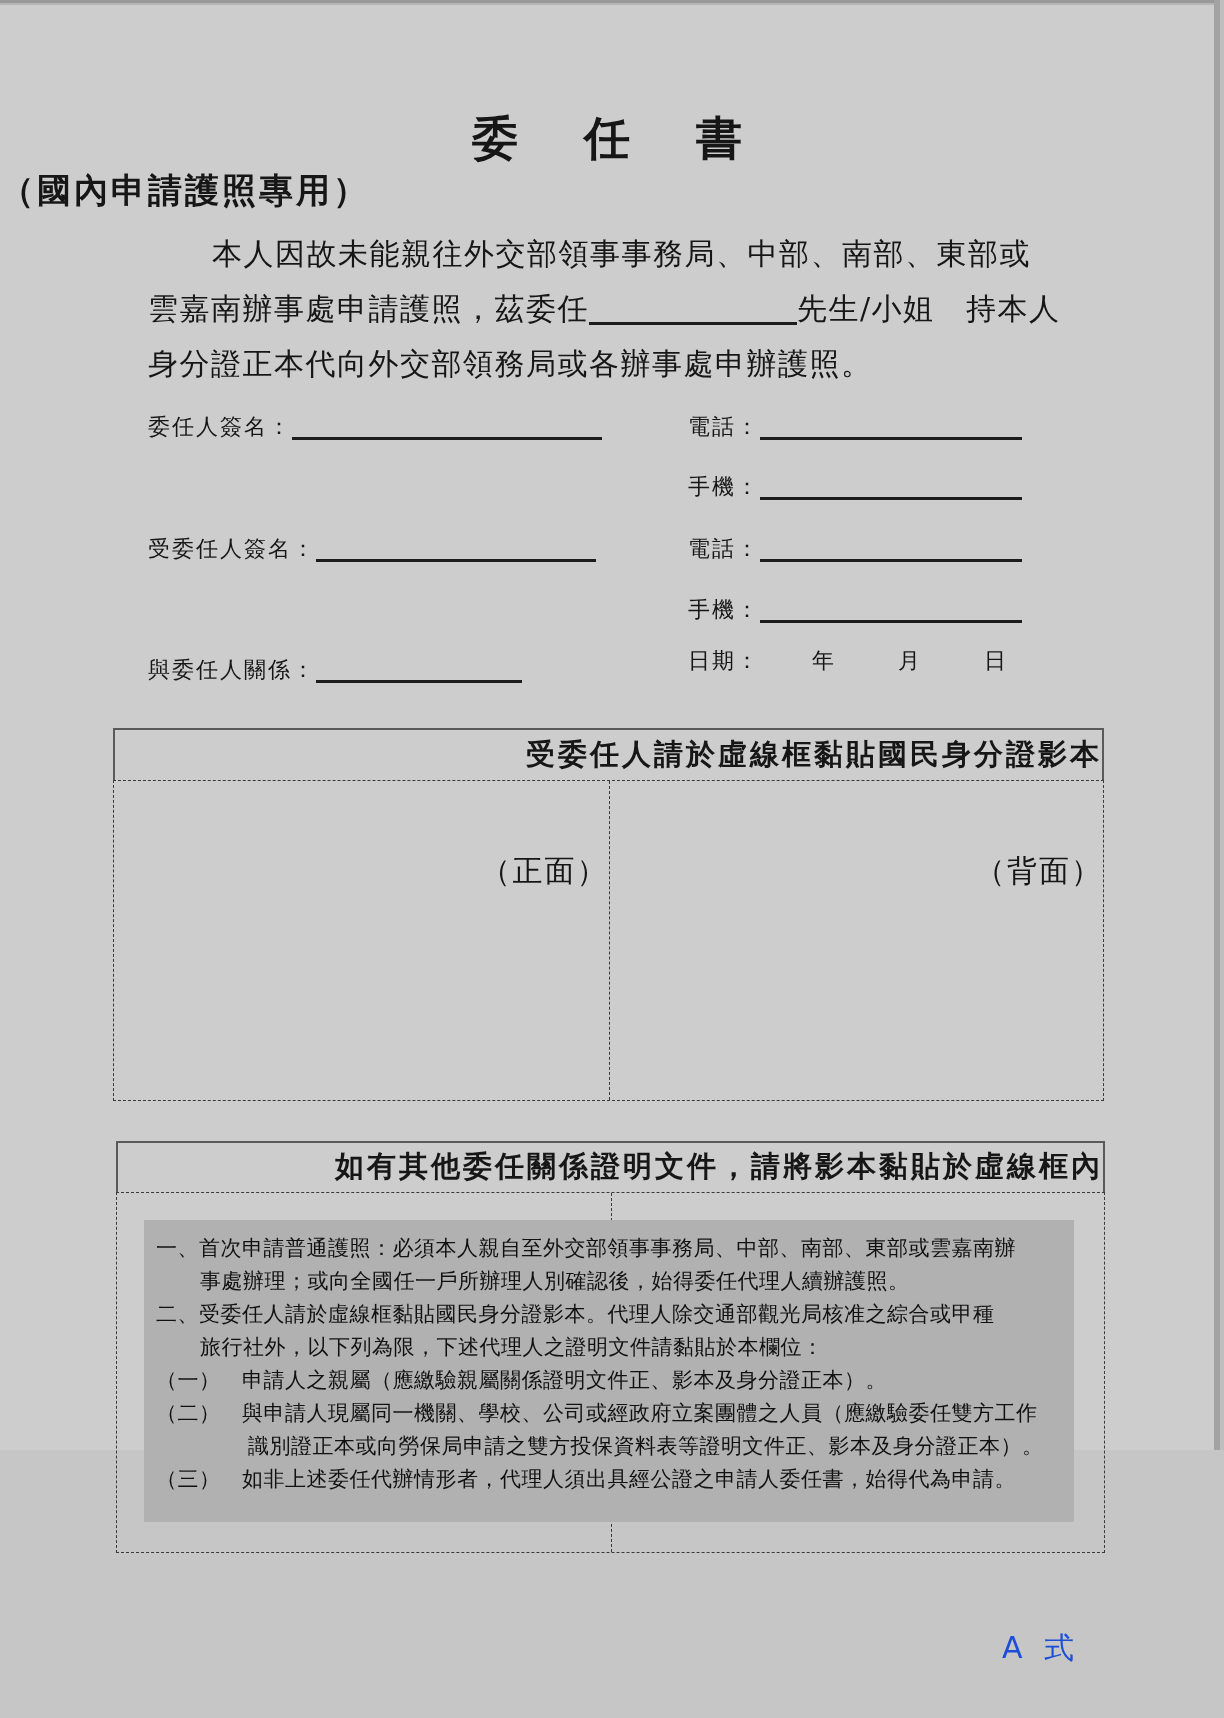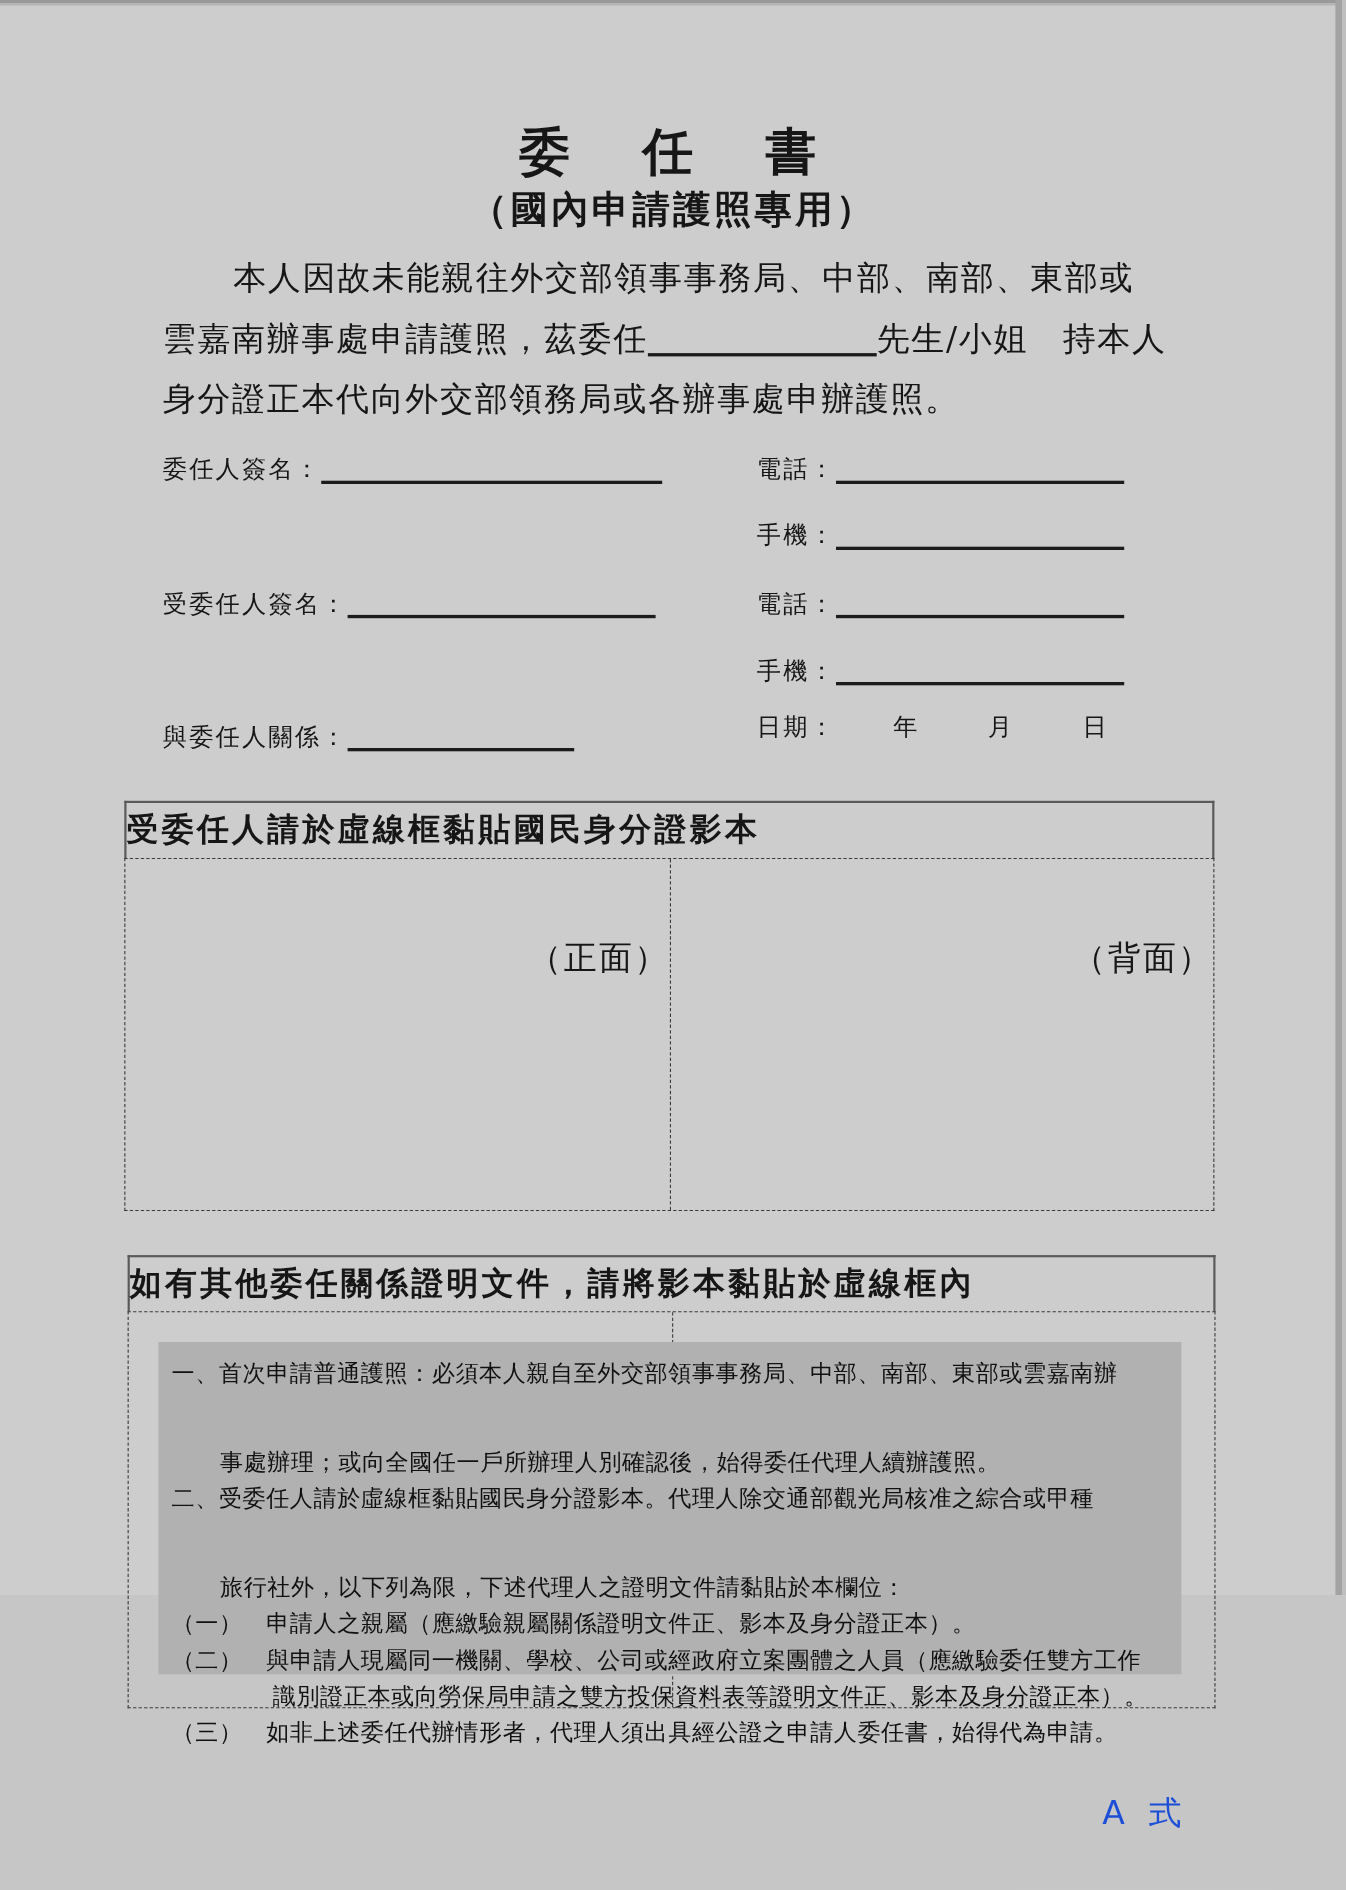--- a/index.html
+++ b/index.html
@@ -21,21 +21,21 @@
   .edge-right-dark{position:absolute;top:0;right:4px;width:6px;height:100%;background:#a3a3a3;}
   .edge-right-outer{position:absolute;top:0;right:0;width:4px;height:100%;background:#bfbfbf;}
 
   .title{
     position:absolute;top:108px;left:0;width:100%;
     text-align:center;font-size:46px;font-weight:bold;
     letter-spacing:10px;
   }
   .subtitle{
     position:absolute;top:168px;left:0;width:100%;
-    text-align:center;font-size:34px;font-weight:bold;
+    text-align:left;font-size:34px;font-weight:bold;
     letter-spacing:3px;
   }
   .intro{
     position:absolute;top:226px;left:148px;width:940px;
     font-size:30px;line-height:55px;letter-spacing:1.5px;
   }
   .intro .indent{padding-left:64px;}
   .blank{
     display:inline-block;
     border-bottom:3px solid #1c1c1c;
@@ -50,21 +50,21 @@
   .blank-agent{width:280px;}
   .blank-relation{width:206px;}
   .blank-phone{width:262px;}
   .date-sp1{display:inline-block;width:52px;}
   .date-sp2{display:inline-block;width:62px;}
 
   
   .box{position:absolute;background:transparent;}
   .box-header{
     border:2px solid #5a5a5a;border-bottom:none;
-    text-align:left;font-weight:bold;
+    text-align:right;font-weight:bold;
     font-size:29px;letter-spacing:3px;
   }
   .box-content{
     position:relative;
     border-left:1px dashed #3a3a3a;
     border-right:1px dashed #3a3a3a;
     border-bottom:1px dashed #3a3a3a;
     border-top:1px dashed #3a3a3a;
   }
   .vline{position:absolute;left:50%;top:0;bottom:0;width:0;border-left:1px dashed #3a3a3a;}
@@ -86,21 +86,21 @@
 
   .notes{
     position:absolute;left:27px;top:27px;width:930px;height:302px;
     background:#b1b1b1;
     box-sizing:border-box;
     padding:12px 0 0 12px;
     font-size:21px;line-height:33px;letter-spacing:0.5px;
     color:#111;
   }
   .notes .n-title{font-weight:bold;}
-  .notes .cont1{padding-left:44px;margin-top:48px;}
+  .notes .cont1{padding-left:44px;}
   .notes .cont2{padding-left:92px;}
 
   .form-code{
     position:absolute;left:1002px;top:1628px;
     font-size:30px;color:#1d4ed8;letter-spacing:6px;
     font-family:"DejaVu Sans", sans-serif;
   }
 </style>
 </head>
 <body>

